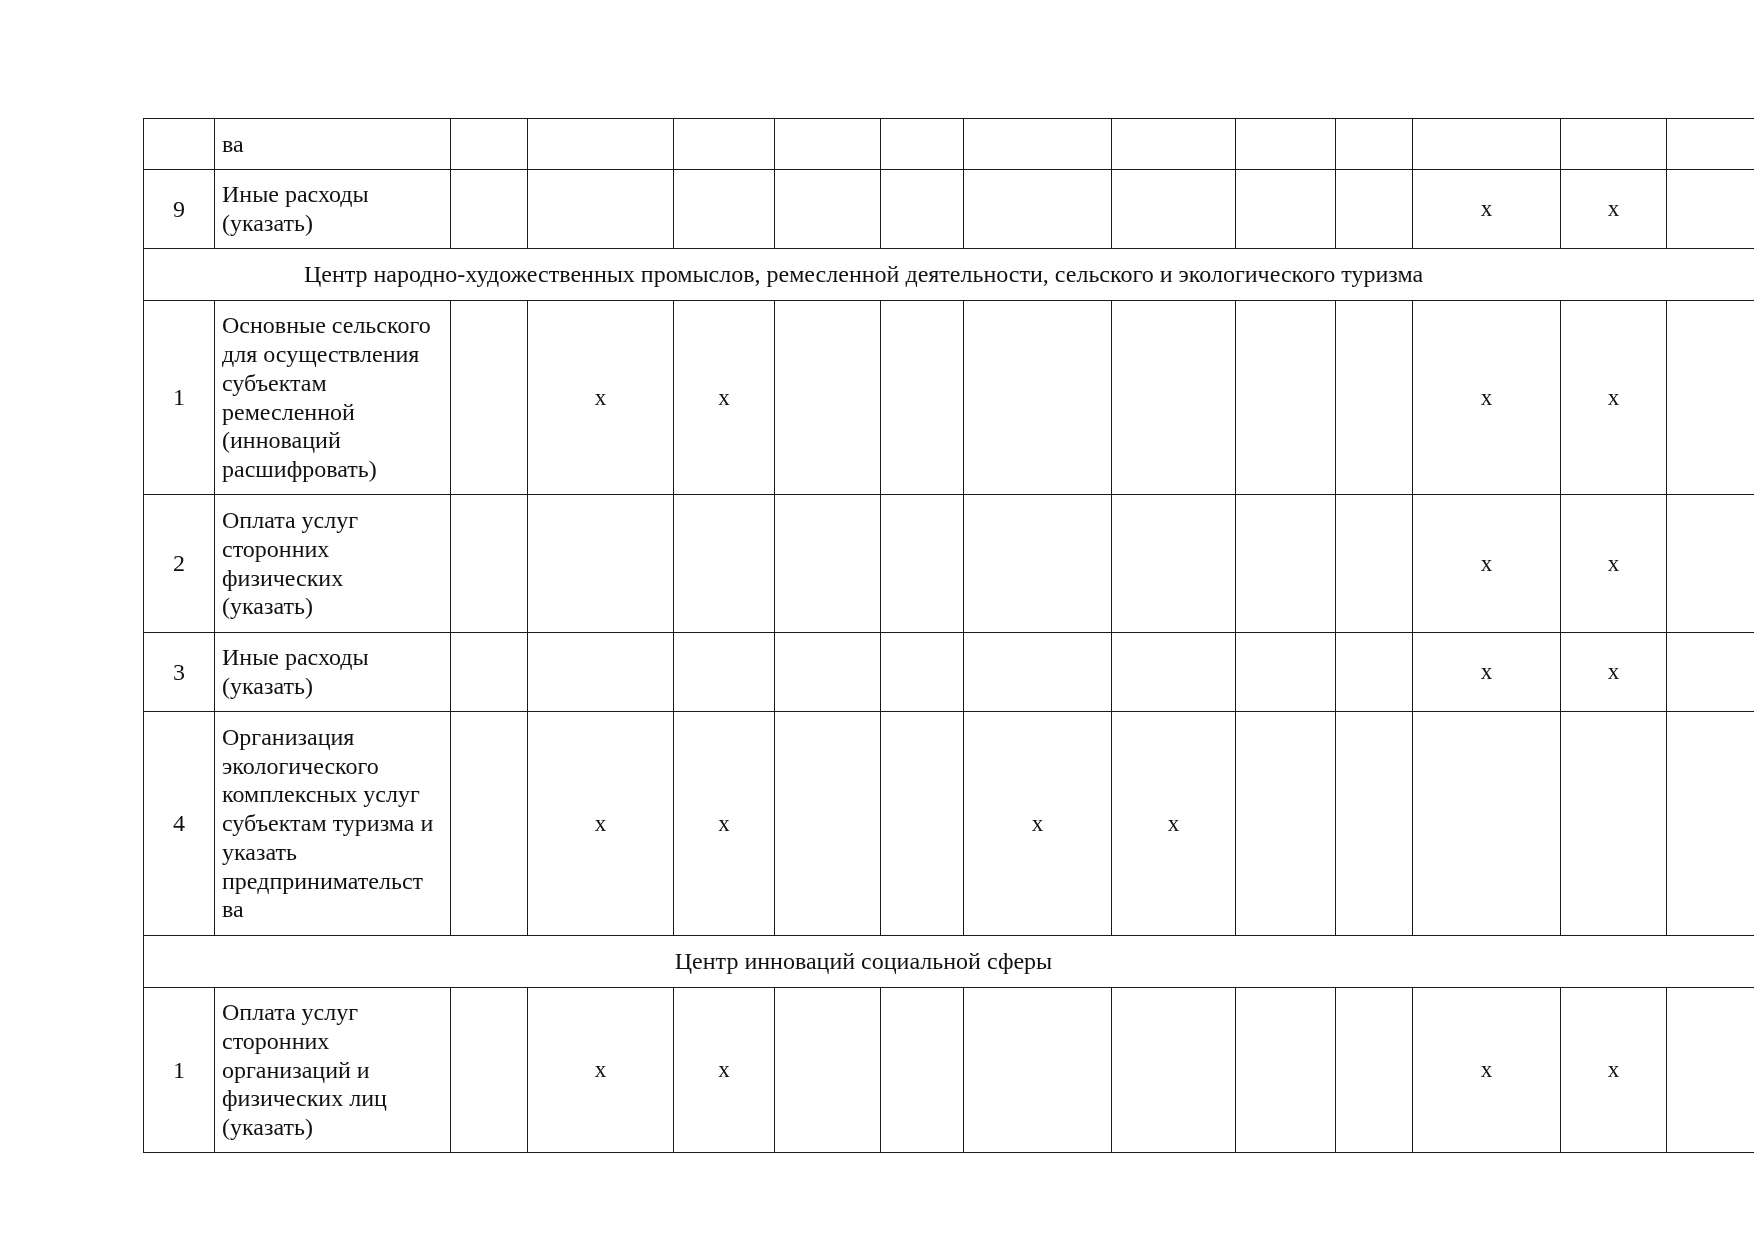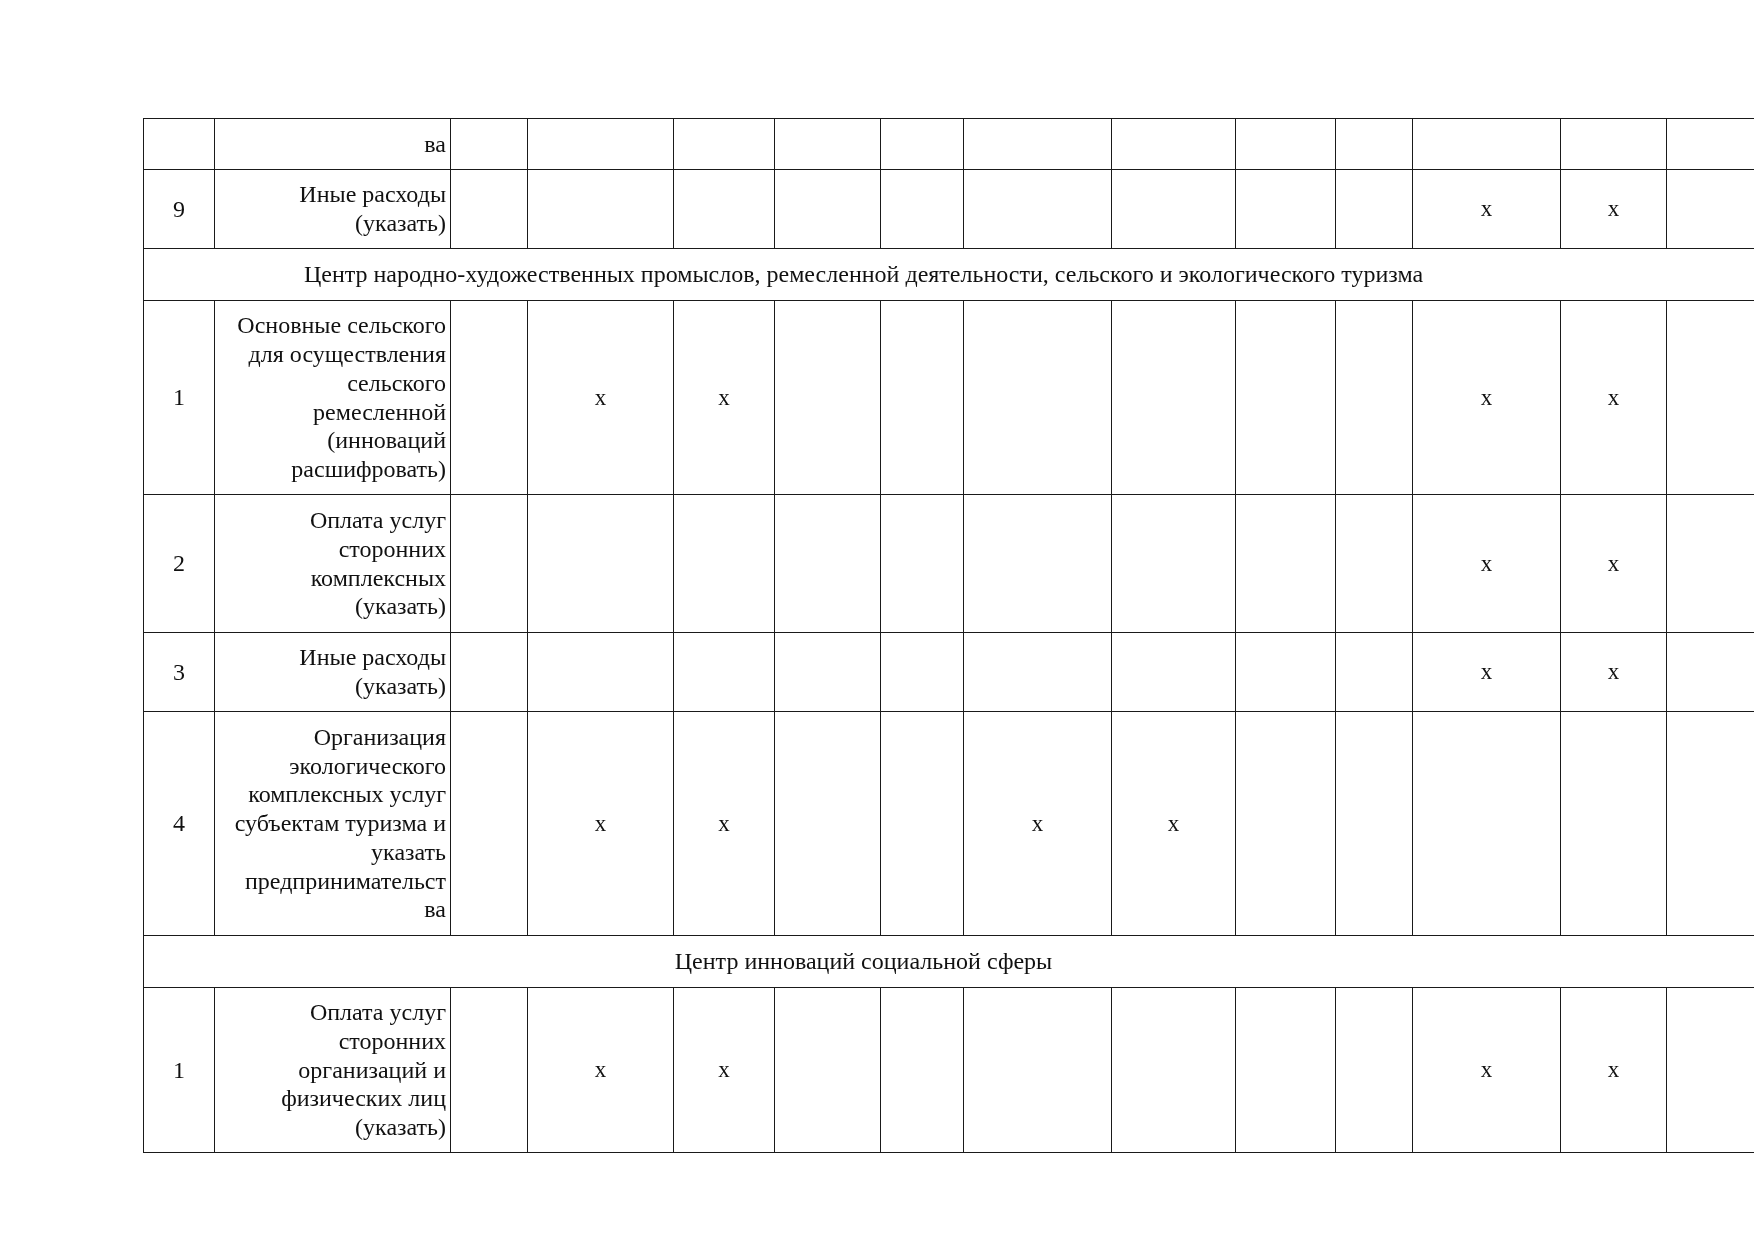--- a/index.html
+++ b/index.html
@@ -34,21 +34,21 @@
   table.grid td {
     border: 1.6px solid #1a1a1a;
     padding: 0;
     font-size: 24px;
     line-height: 28.7px;
     vertical-align: middle;
     text-align: center;
     overflow: hidden;
   }
   table.grid td.name {
-    text-align: right;
+    text-align: left;
     padding-left: 7px;
     padding-right: 4px;
     word-wrap: break-word;
   }
   table.grid td.num {
     text-align: center;
   }
   table.grid td.section {
     text-align: center;
     font-size: 24px;
@@ -119,21 +119,21 @@
 
   <tr style="height:52px">
     <td class="section" colspan="14" style="padding-right:200px">Центр народно-художественных промыслов, ремесленной деятельности, сельского и экологического туризма</td>
   </tr>
 
   <tr style="height:194px">
     <td class="num">1</td>
     <td class="name">
       <div>Основные сельского</div>
       <div>для осуществления</div>
-      <div>сельского</div>
+      <div>субъектам</div>
       <div>ремесленной</div>
       <div>(инноваций</div>
       <div>расшифровать)</div>
     </td>
     <td></td>
     <td><span class="mark">х</span></td>
     <td><span class="mark">х</span></td>
     <td></td>
     <td></td>
     <td></td>
@@ -143,21 +143,21 @@
     <td><span class="mark">х</span></td>
     <td><span class="mark">х</span></td>
     <td></td>
   </tr>
 
   <tr style="height:138px">
     <td class="num">2</td>
     <td class="name">
       <div>Оплата услуг</div>
       <div>сторонних</div>
-      <div>комплексных</div>
+      <div>физических</div>
       <div>(указать)</div>
     </td>
     <td></td>
     <td></td>
     <td></td>
     <td></td>
     <td></td>
     <td></td>
     <td></td>
     <td></td>

